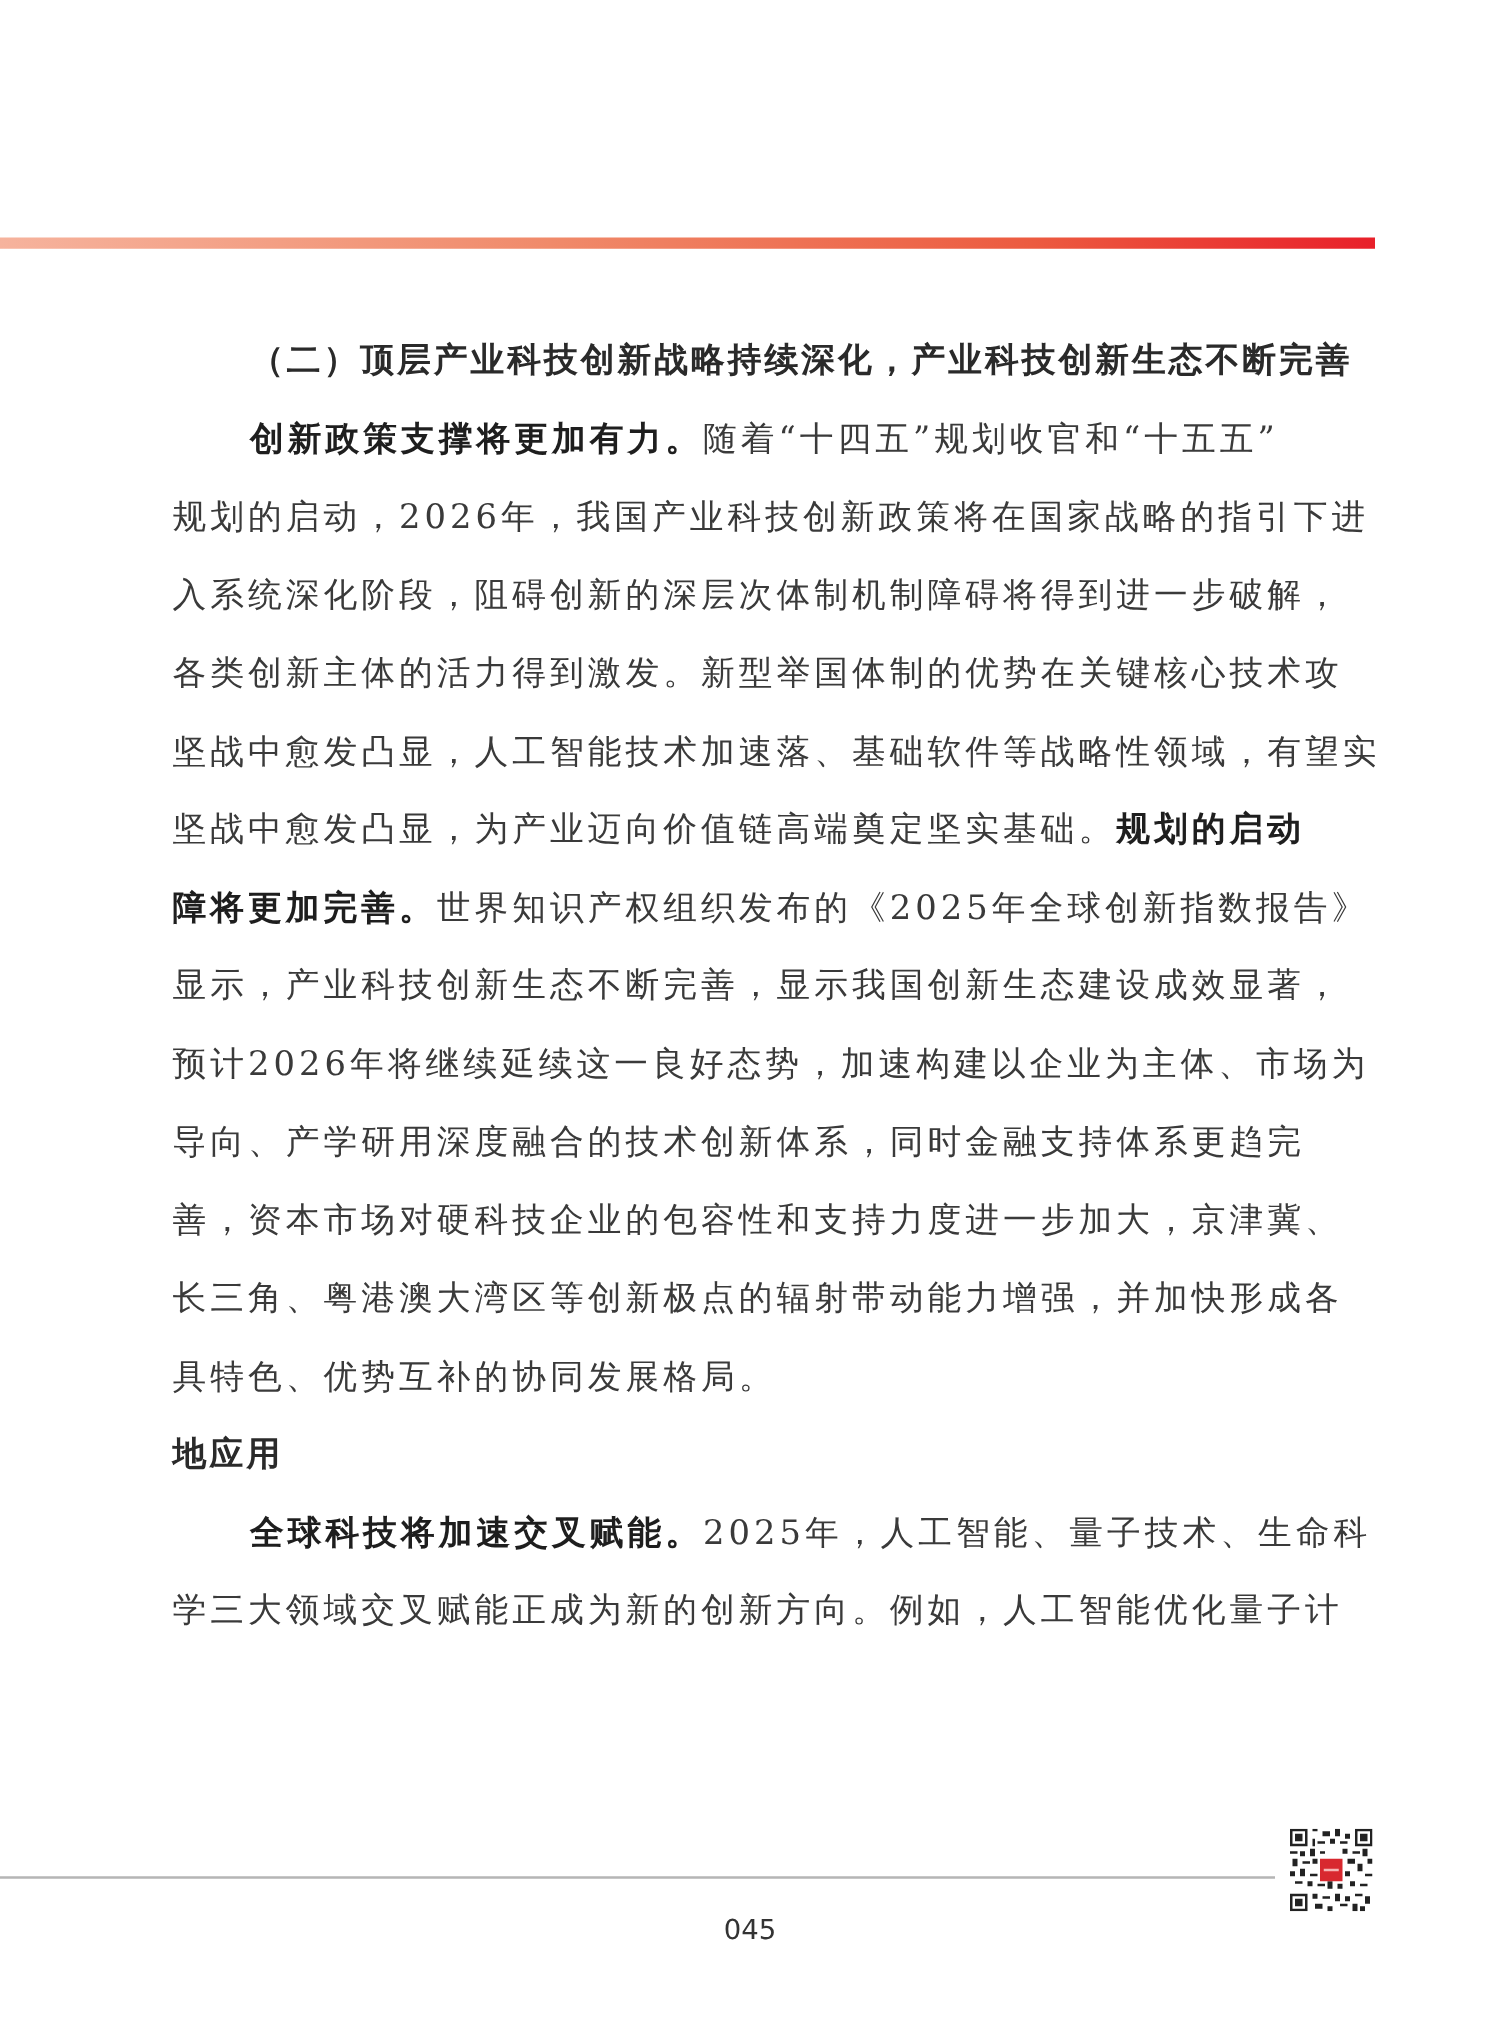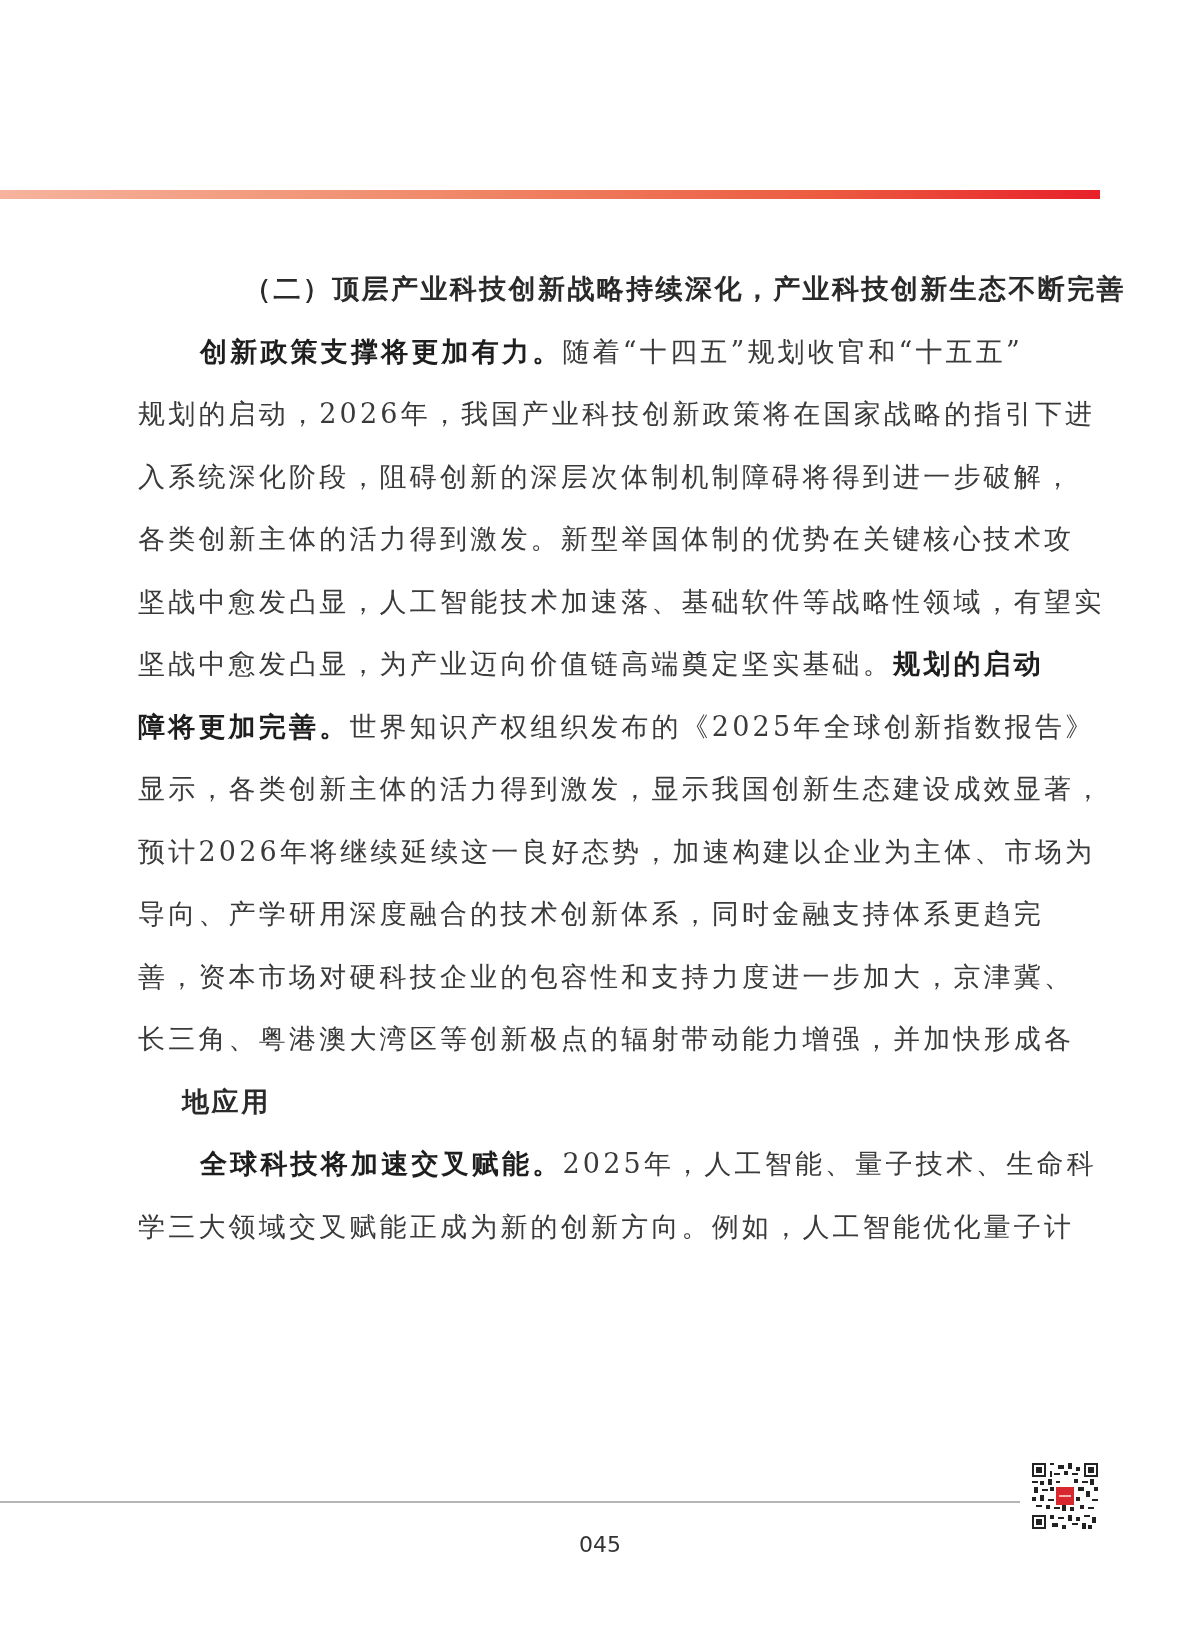--- a/index.html
+++ b/index.html
@@ -3,21 +3,21 @@
   <meta charset="utf-8">
   <style>
     html, body { margin: 0; padding: 0; background: #ffffff; }
     body { width: 1200px; height: 1630px; position: relative; overflow: hidden;
            font-family: "DejaVu Serif", "Liberation Serif", serif; color: #3a3a3a; }
     .top-rule { position: absolute; left: 0; top: 190px; width: 1100px; height: 9px;
                 background: linear-gradient(to right, #f6b39d 0%, #f08a6a 40%, #ec5b40 75%, #e8202a 100%); }
     .content { position: absolute; left: 138px; top: 258px; width: 960px; }
     .line { height: 62.5px; line-height: 62.5px; font-size: 27px; white-space: nowrap;
             letter-spacing: 3.2px; }
-    .heading { font-weight: bold; color: #2a2a2a; letter-spacing: 2.6px; margin-left: 44px; }
+    .heading { font-weight: bold; color: #2a2a2a; letter-spacing: 2.6px; }
     .indent { padding-left: 62px; }
     .b { font-weight: bold; color: #1e1e1e; }
     .footer-rule { position: absolute; left: 0; top: 1501px; width: 1020px; height: 2px; background: #b5b5b5; }
     .page-num { position: absolute; left: 570px; top: 1532px; width: 60px; text-align: center;
                 font-family: "DejaVu Sans", "Liberation Sans", sans-serif; font-size: 22px; color: #333; }
     .qr { position: absolute; left: 1032px; top: 1463px; width: 66px; height: 66px; }
   </style>
 </head>
 <body>
 
@@ -32,25 +32,26 @@
   <div class="line">规划的启动，2026年，我国产业科技创新政策将在国家战略的指引下进</div>
   <div class="line">入系统深化阶段，阻碍创新的深层次体制机制障碍将得到进一步破解，</div>
   <div class="line">各类创新主体的活力得到激发。新型举国体制的优势在关键核心技术攻</div>
   <div class="line">坚战中愈发凸显，人工智能技术加速落、基础软件等战略性领域，有望实</div>
   <div class="line">
     <span>坚战中愈发凸显，为产业迈向价值链高端奠定坚实基础。</span><span class="b">规划的启动</span>
   </div>
   <div class="line">
     <span class="b">障将更加完善。</span><span>世界知识产权组织发布的《2025年全球创新指数报告》</span>
   </div>
-  <div class="line">显示，各类创新主体的活力得到激发，显示我国创新生态建设成效显著，</div>
+  <div class="line">显示，产业科技创新生态不断完善，显示我国创新生态建设成效显著，</div>
   <div class="line">预计2026年将继续延续这一良好态势，加速构建以企业为主体、市场为</div>
   <div class="line">导向、产学研用深度融合的技术创新体系，同时金融支持体系更趋完</div>
   <div class="line">善，资本市场对硬科技企业的包容性和支持力度进一步加大，京津冀、</div>
   <div class="line">长三角、粤港澳大湾区等创新极点的辐射带动能力增强，并加快形成各</div>
+  <div class="line">具特色、优势互补的协同发展格局。</div>
 
   <div class="line heading">地应用</div>
 
   <div class="line indent">
     <span class="b">全球科技将加速交叉赋能。</span><span>2025年，人工智能、量子技术、生命科</span>
   </div>
   <div class="line">学三大领域交叉赋能正成为新的创新方向。例如，人工智能优化量子计</div>
 </div>
 
 <div class="footer-rule"></div>

